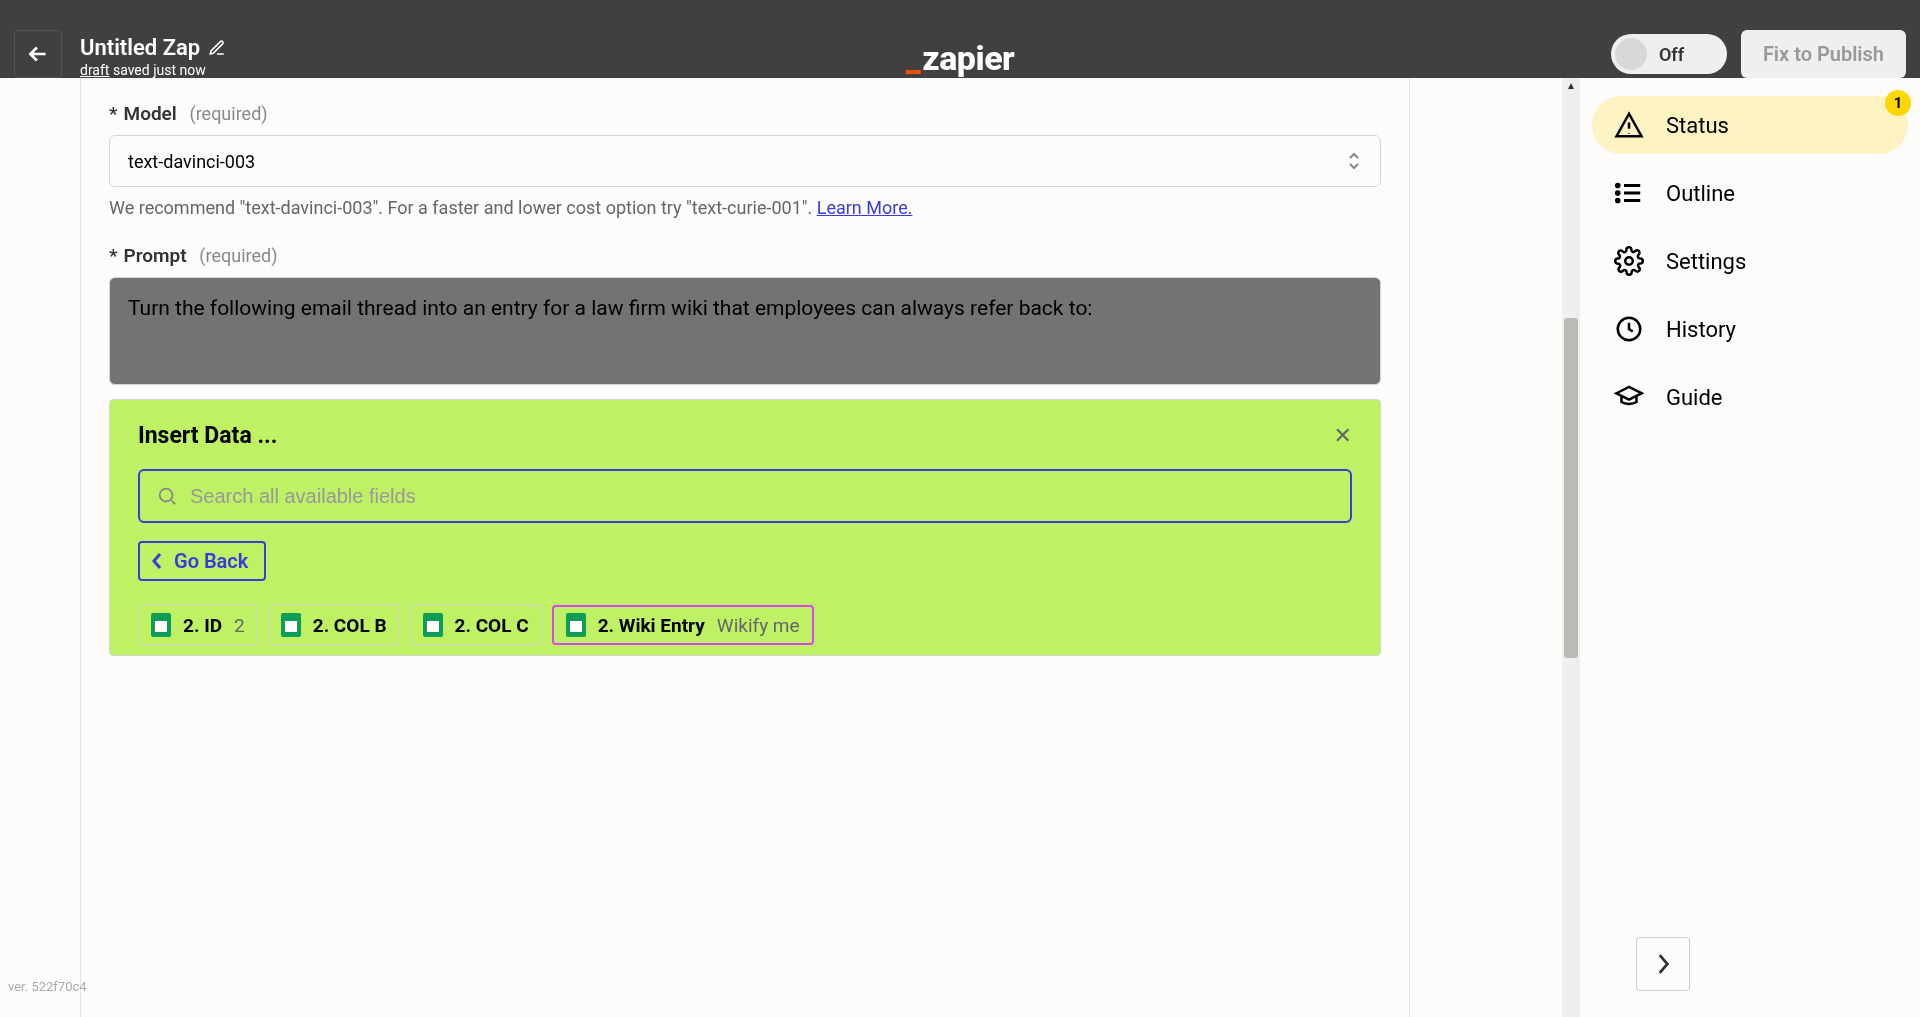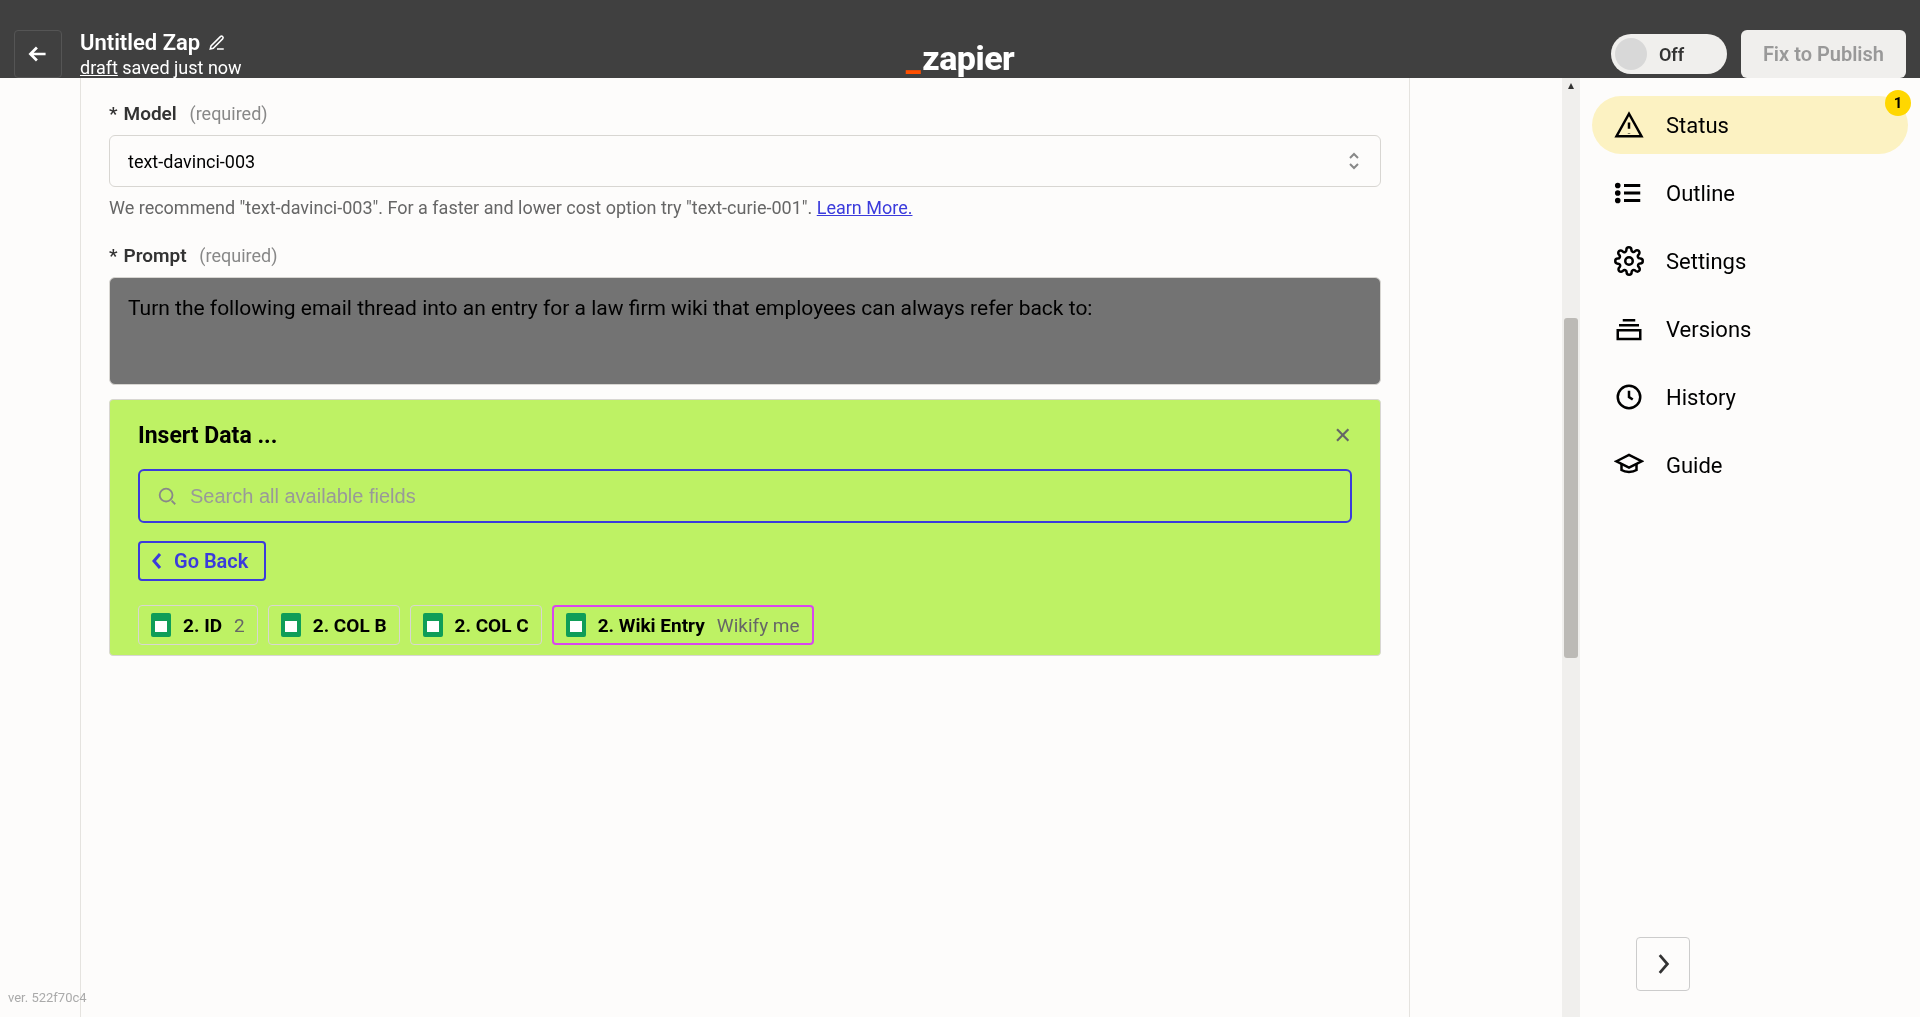--- a/index.html
+++ b/index.html
@@ -34,21 +34,21 @@
 }
 .title-block { flex: 0 0 auto; }
 .title-line {
   font-size: 22px;
   font-weight: 600;
   display: flex;
   align-items: center;
   gap: 8px;
 }
 .subtitle-line {
-  font-size: 18px;
+  font-size: 14px;
   margin-top: 2px;
 }
 .subtitle-line .draft { text-decoration: underline; }
 .logo {
   position: absolute;
   left: 50%;
   transform: translateX(-50%);
   font-size: 34px;
   font-weight: 800;
   letter-spacing: -0.5px;
@@ -276,21 +276,21 @@
   border-radius: 4px;
   display: flex;
   align-items: center;
   justify-content: center;
   font-size: 24px;
   cursor: pointer;
   background: #fdfcfb;
 }
 .version-text {
   position: absolute;
-  bottom: 12px;
+  bottom: 23px;
   left: 8px;
   font-size: 13px;
   color: #aaa;
 }
 </style>
 </head>
 <body>
 
 <div class="header">
   <div class="back-btn">
@@ -425,28 +425,20 @@
           <svg width="30" height="30" viewBox="0 0 24 24" fill="none" stroke="#000" stroke-width="2">
             <circle cx="12" cy="12" r="3"></circle>
             <path d="M19.4 15a1.7 1.7 0 00.3 1.8l.1.1a2 2 0 11-2.8 2.8l-.1-.1a1.7 1.7 0 00-1.8-.3 1.7 1.7 0 00-1 1.5V21a2 2 0 11-4 0v-.1a1.7 1.7 0 00-1-1.5 1.7 1.7 0 00-1.8.3l-.1.1a2 2 0 11-2.8-2.8l.1-.1a1.7 1.7 0 00.3-1.8 1.7 1.7 0 00-1.5-1H3a2 2 0 110-4h.1a1.7 1.7 0 001.5-1 1.7 1.7 0 00-.3-1.8l-.1-.1a2 2 0 112.8-2.8l.1.1a1.7 1.7 0 001.8.3h0a1.7 1.7 0 001-1.5V3a2 2 0 114 0v.1a1.7 1.7 0 001 1.5 1.7 1.7 0 001.8-.3l.1-.1a2 2 0 112.8 2.8l-.1.1a1.7 1.7 0 00-.3 1.8v0a1.7 1.7 0 001.5 1H21a2 2 0 110 4h-.1a1.7 1.7 0 00-1.5 1z"></path>
           </svg>
         </div>
         <span>Settings</span>
       </div>
       <div class="nav-item">
         <div class="nav-icon">
           <svg width="30" height="30" viewBox="0 0 24 24" fill="none" stroke="#000" stroke-width="2">
-            <path d="M4 9h16M7 5h10M3 13h18v7H3z"></path>
-          </svg>
-        </div>
-        <span>Versions</span>
-      </div>
-      <div class="nav-item">
-        <div class="nav-icon">
-          <svg width="30" height="30" viewBox="0 0 24 24" fill="none" stroke="#000" stroke-width="2">
             <circle cx="12" cy="12" r="9"></circle>
             <path d="M12 7v5l3 2"></path>
           </svg>
         </div>
         <span>History</span>
       </div>
       <div class="nav-item">
         <div class="nav-icon">
           <svg width="30" height="30" viewBox="0 0 24 24" fill="none" stroke="#000" stroke-width="2">
             <path d="M2 9l10-5 10 5-10 5-10-5z"></path>

